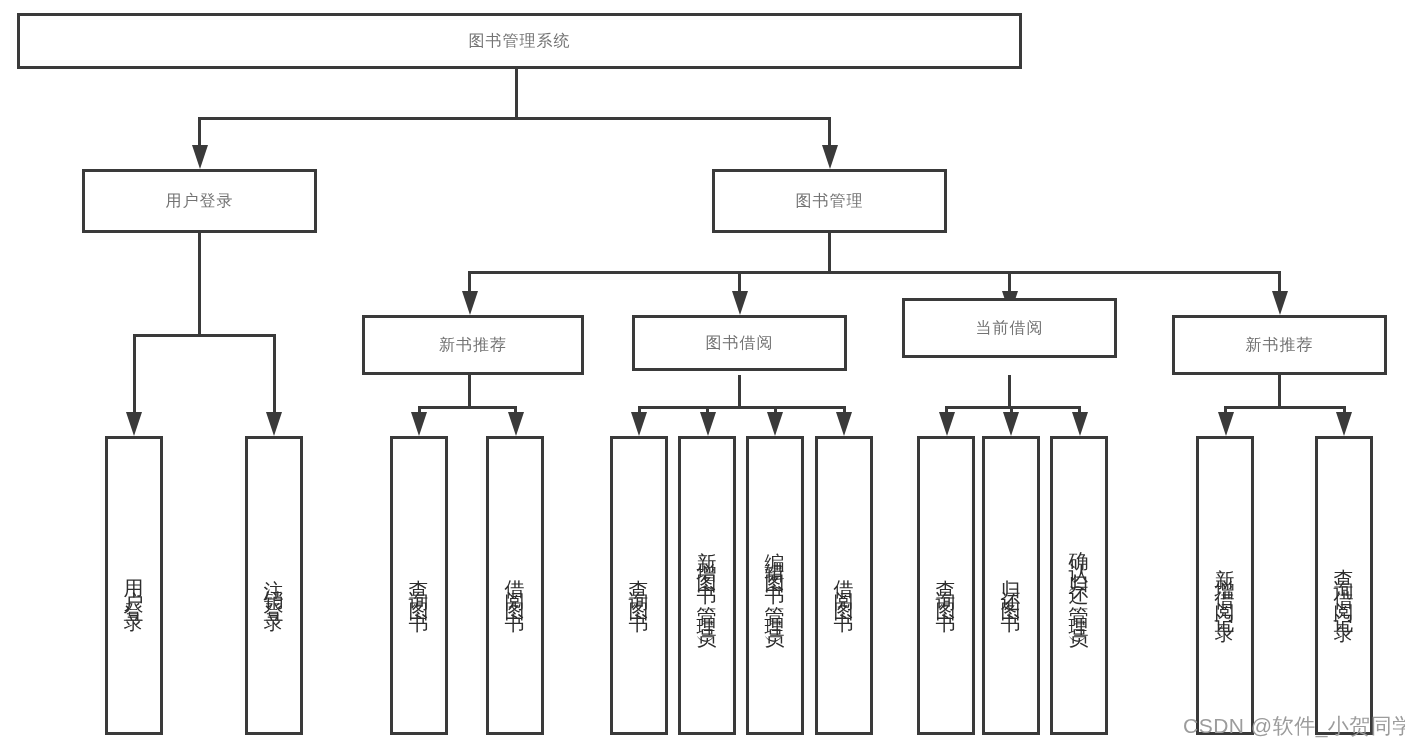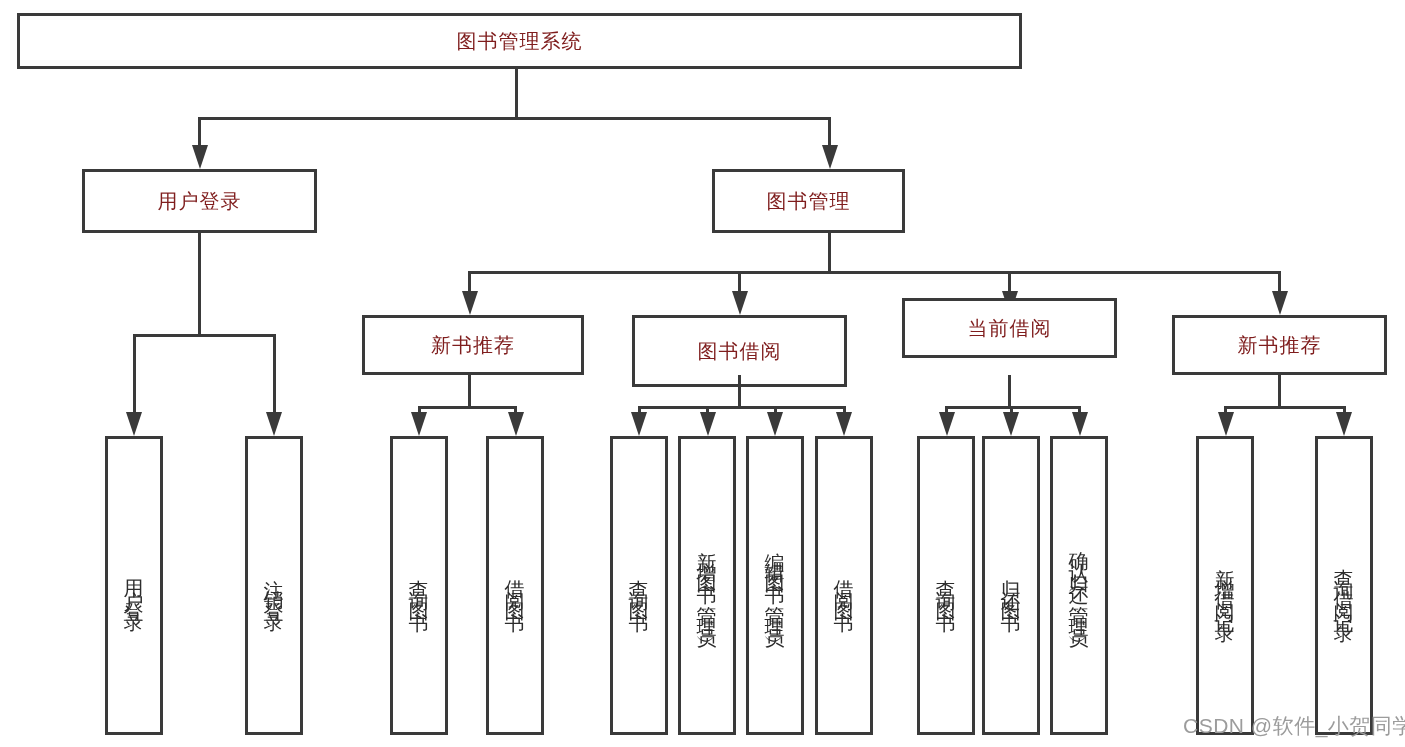--- a/index.html
+++ b/index.html
@@ -12,22 +12,22 @@
   }
   
   .box{
     position:absolute;
     box-sizing:border-box;
     border:3px solid #3a3a3a;
     background:#ffffff;
     display:flex;
     align-items:center;
     justify-content:center;
-    color:#7f1d1d;
-    font-size:20px;
+    color:#737373;
+    font-size:16px;
     letter-spacing:1px;
   }
   .vbox{
     position:absolute;
     box-sizing:border-box;
     border:3px solid #3a3a3a;
     background:#ffffff;
     display:flex;
     align-items:center;
     justify-content:center;
@@ -73,21 +73,21 @@
   <div class="vline" style="left:515px;top:69px;height:49px;"></div>
   <div class="hline" style="left:198px;top:117px;width:633px;"></div>
   <div class="vline" style="left:198px;top:117px;height:30px;"></div>
   <div class="arrow" style="left:192px;top:145px;"></div>
   <div class="vline" style="left:828px;top:117px;height:30px;"></div>
   <div class="arrow" style="left:822px;top:145px;"></div>
 
   <div class="box" style="left:82px;top:169px;width:235px;height:64px;">
     <span>用户登录</span>
   </div>
-  <div class="box" style="left:712px;top:169px;width:193px;height:64px;">
+  <div class="box" style="left:712px;top:169px;width:235px;height:64px;">
     <span>图书管理</span>
   </div>
 
   <div class="vline" style="left:198px;top:233px;height:102px;"></div>
   <div class="hline" style="left:133px;top:334px;width:143px;"></div>
   <div class="vline" style="left:133px;top:334px;height:80px;"></div>
   <div class="arrow" style="left:126px;top:412px;"></div>
   <div class="vline" style="left:273px;top:334px;height:80px;"></div>
   <div class="arrow" style="left:266px;top:412px;"></div>
 
@@ -98,21 +98,21 @@
   <div class="vline" style="left:738px;top:271px;height:22px;"></div>
   <div class="arrow" style="left:732px;top:291px;"></div>
   <div class="vline" style="left:1008px;top:271px;height:22px;"></div>
   <div class="arrow" style="left:1002px;top:291px;"></div>
   <div class="vline" style="left:1278px;top:271px;height:22px;"></div>
   <div class="arrow" style="left:1272px;top:291px;"></div>
 
   <div class="box" style="left:362px;top:315px;width:222px;height:60px;">
     <span>新书推荐</span>
   </div>
-  <div class="box" style="left:632px;top:315px;width:215px;height:72px;">
+  <div class="box" style="left:632px;top:315px;width:215px;height:56px;">
     <span>图书借阅</span>
   </div>
   <div class="box" style="left:902px;top:298px;width:215px;height:60px;">
     <span>当前借阅</span>
   </div>
   <div class="box" style="left:1172px;top:315px;width:215px;height:60px;">
     <span>新书推荐</span>
   </div>
 
   <div class="vline" style="left:468px;top:375px;height:32px;"></div>

